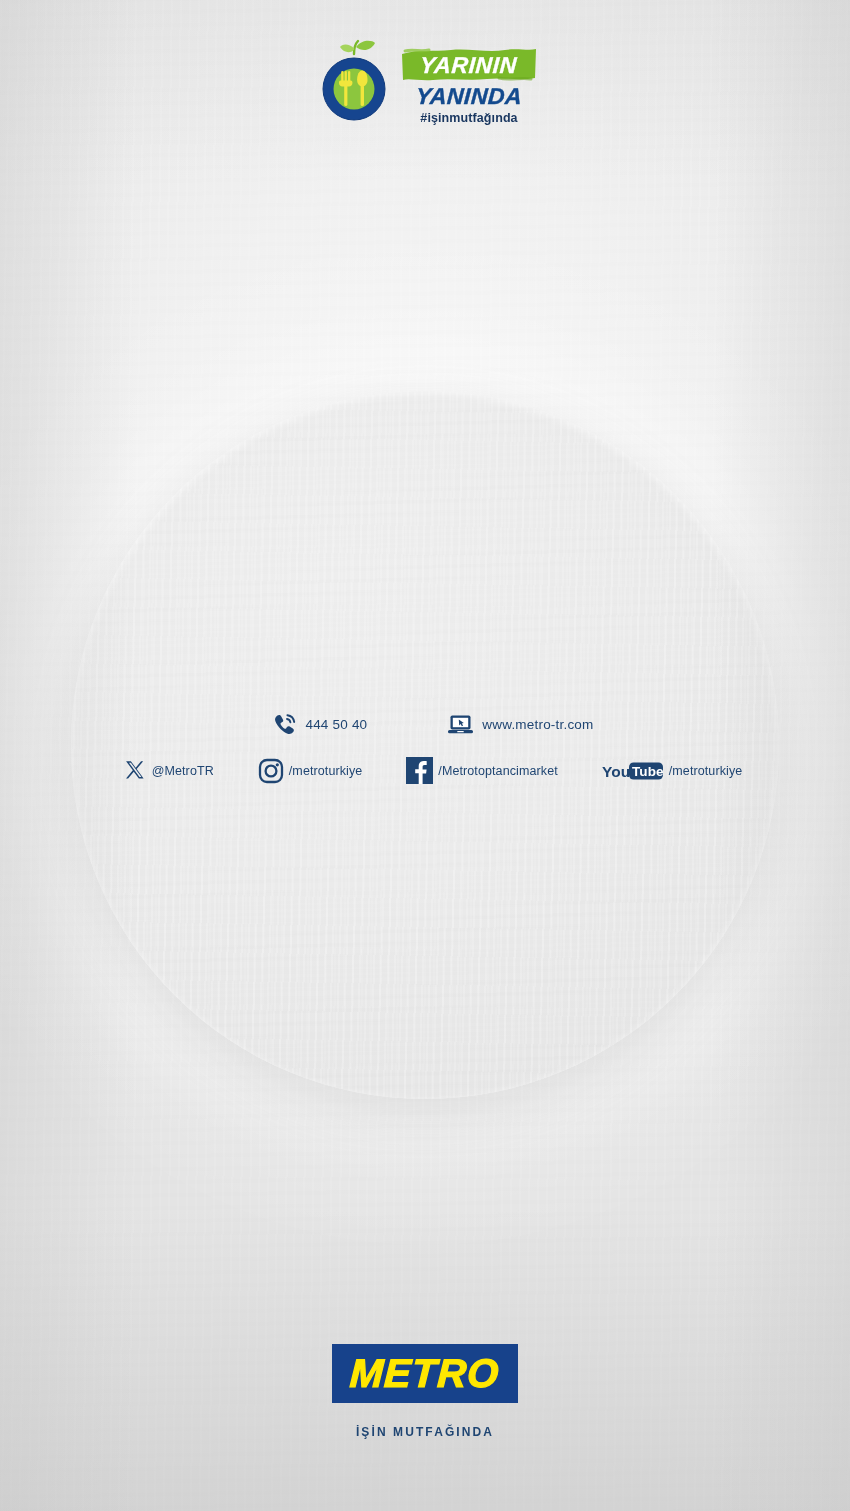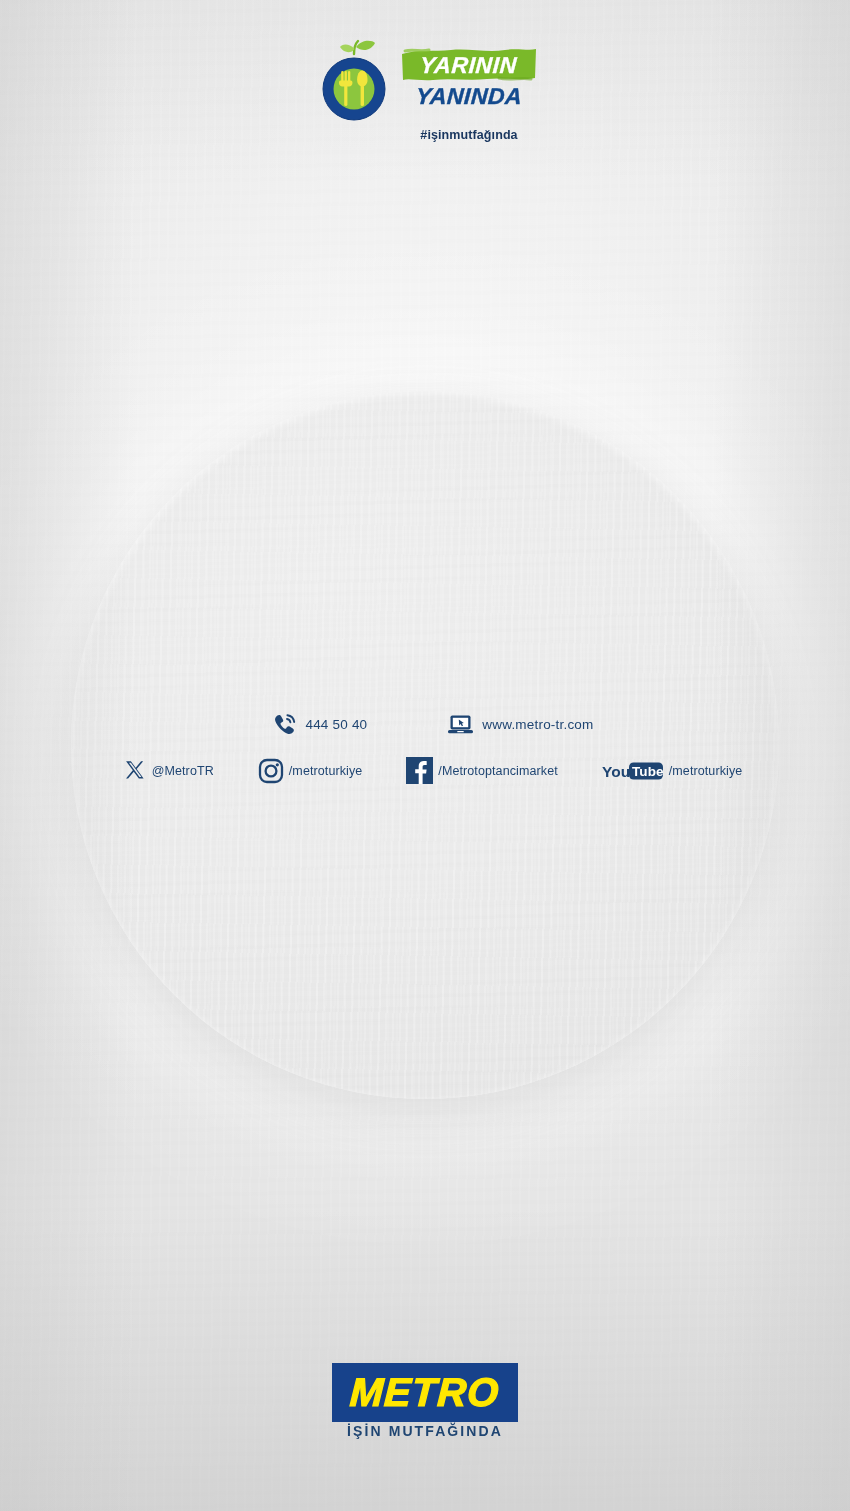--- a/index.html
+++ b/index.html
@@ -92,21 +92,21 @@
     font-style:italic;
     transform:skewX(-4deg);
     margin-top:1px;
     -webkit-text-stroke:0.4px #134a8e;
   }
   .hashtag{
     color:#19365f;
     font-size:12.5px;
     text-align:center;
     letter-spacing:.1px;
-    margin-top:18px;
+    margin-top:1px;
     font-weight:600;
   }
 
   
   .contact{
     position:absolute; left:0; right:0; top:712px;
     z-index:6;
     color:#1f4572;
     padding-left:16px;
   }
@@ -147,24 +147,24 @@
     color:#ffe700;
     font-weight:bold;
     font-size:40px;
     letter-spacing:1px;
     line-height:1;
     font-style:italic;
     transform:skewX(-3deg);
     -webkit-text-stroke:1.2px #ffe700;
   }
   .metro-tag{
-    margin-top:1px;
-    color:#1f4572;
-    font-weight:bold;
-    font-size:14px;
+    margin-top:22px;
+    color:#1f4572;
+    font-weight:bold;
+    font-size:12px;
     letter-spacing:2.1px;
   }
 </style>
 </head>
 <body>
 
 <div class="bg-base"></div>
 <div class="glow"></div>
 <div class="disc">
   <div class="disc-texture"></div>

